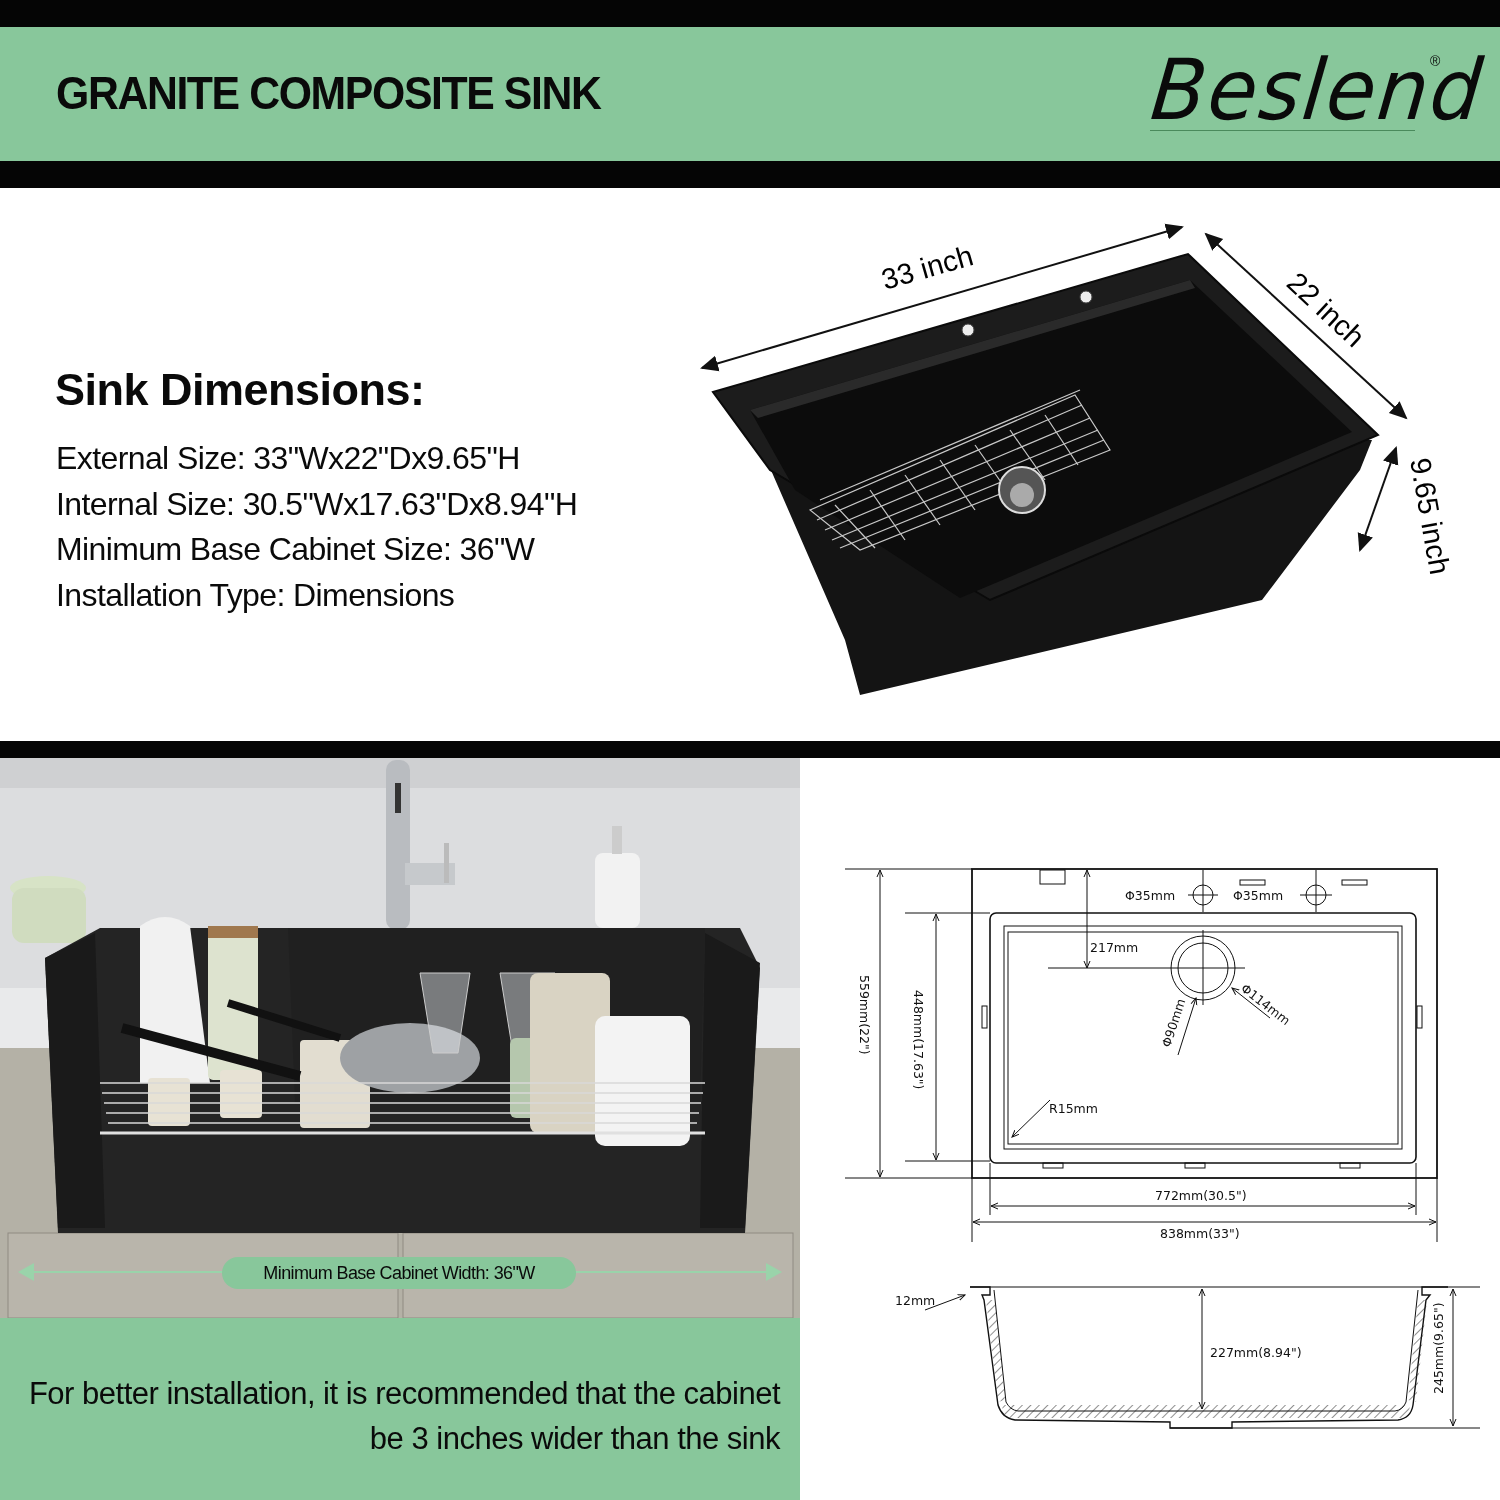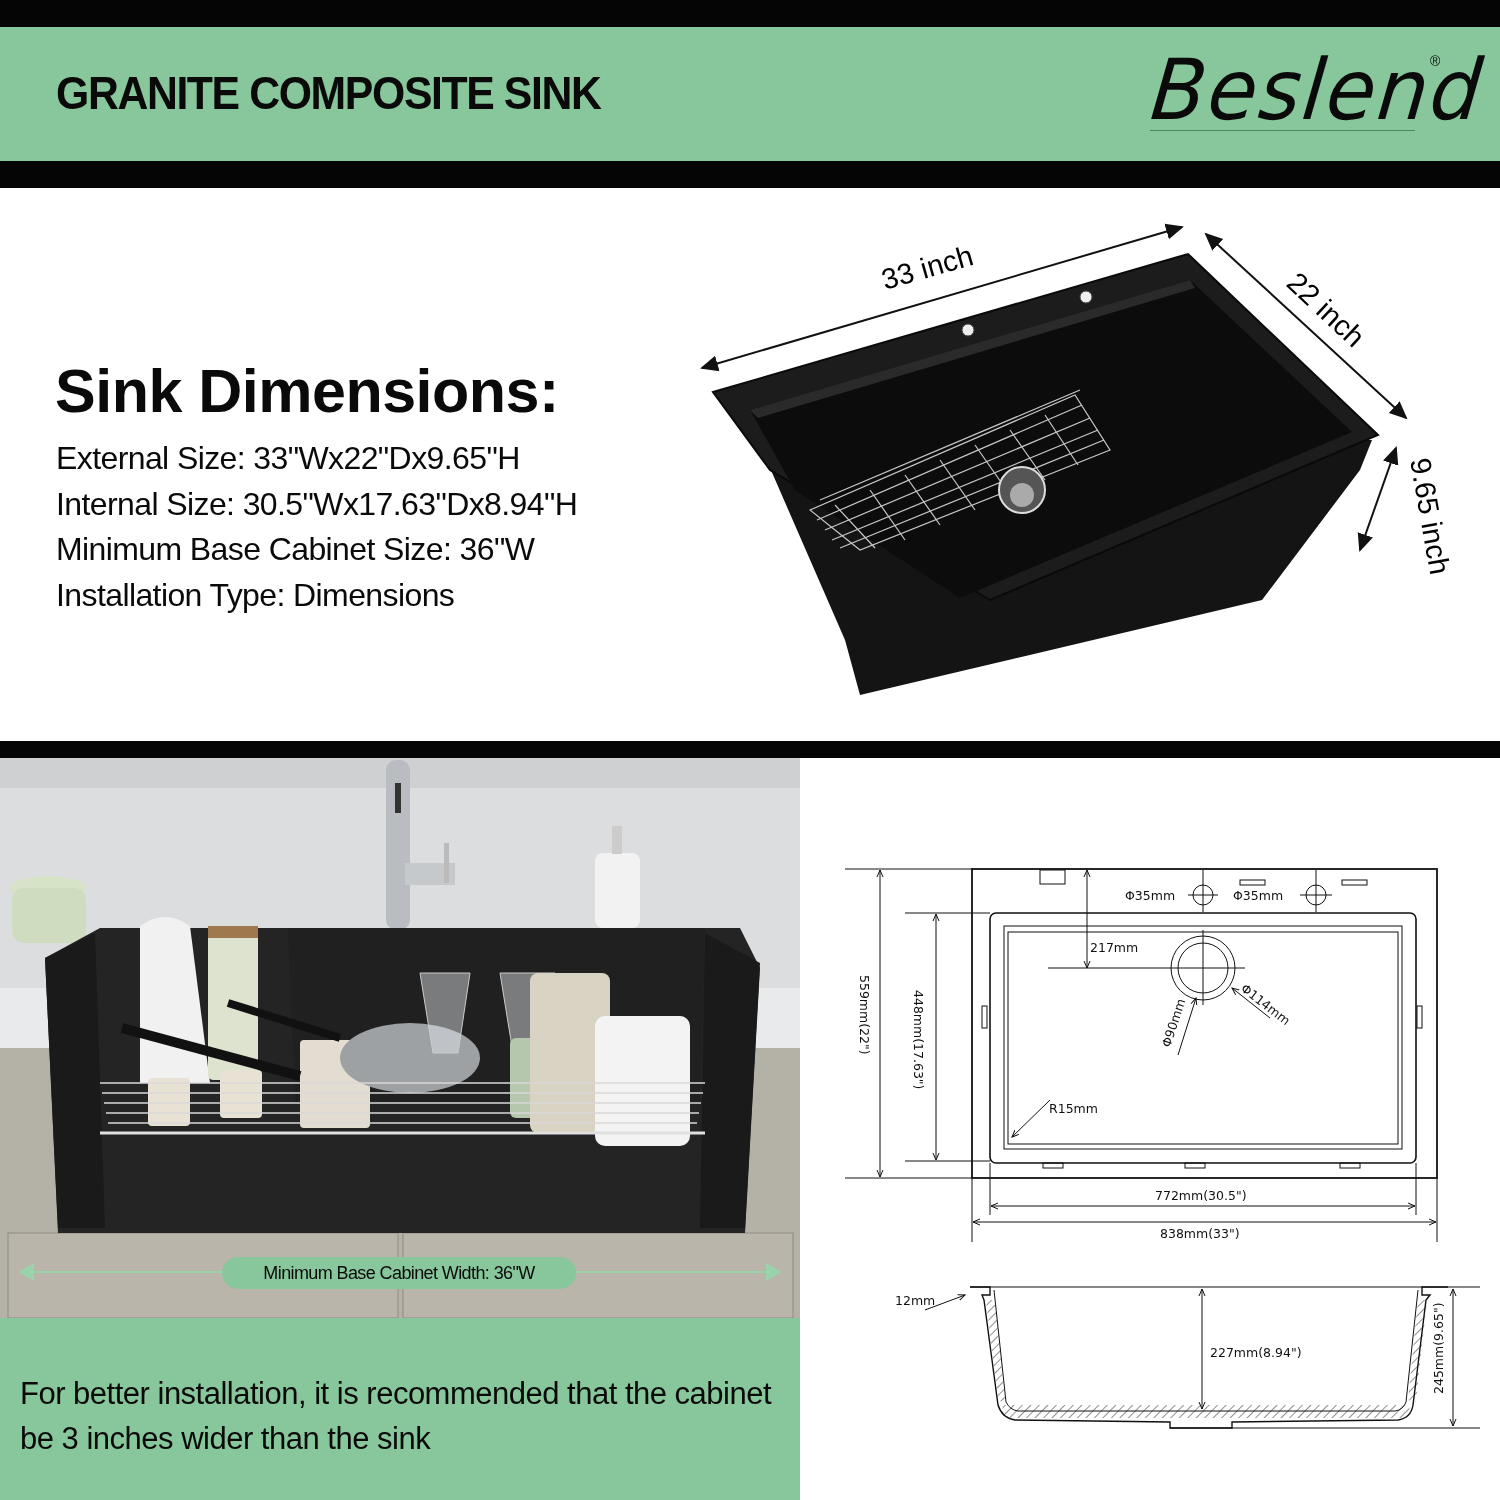--- a/index.html
+++ b/index.html
@@ -10,33 +10,33 @@
   
   .topbar { left:0; top:0; width:1500px; height:27px; background:#050505; }
   .header { left:0; top:27px; width:1500px; height:134px; background:#88c79b; }
   .header-title { left:56px; top:66px; font-size:46px; font-weight:bold; letter-spacing:-1.5px; transform:scaleX(0.93); transform-origin:left; }
   .logo { left:1152px; top:48px; font-size:84px; font-style:italic; font-family:"DejaVu Sans", sans-serif; letter-spacing:2px; line-height:1; transform:scaleX(0.95) skewX(-6deg); transform-origin:left; }
   .logo-line { left:1150px; top:130px; width:265px; height:1px; background:#4a8a5c; }
   .logo-reg { left:1430px; top:53px; font-size:14px; }
   .bar2 { left:0; top:161px; width:1500px; height:27px; background:#050505; }
 
   
-  .dim-title { left:55px; top:356px; font-size:61px; font-weight:bold; letter-spacing:-0.5px;text-align:right; }
+  .dim-title { left:55px; top:364px; font-size:45px; font-weight:bold; letter-spacing:-0.5px;text-align:right; }
   .dim-list { left:56px; top:436px; font-size:32px; line-height:45.5px; letter-spacing:-0.6px; }
   .dim-list div { white-space:nowrap; }
 
   .sink3d { left:690px; top:205px; width:790px; height:505px; }
 
   .bar3 { left:0; top:741px; width:1500px; height:17px; background:#050505; }
 
   
   .photo { left:0; top:758px; width:800px; height:560px; overflow:hidden; background:#d9dadb; }
   .cab-label { left:222px; top:1257px; width:354px; height:32px; background:#88c79b; border-radius:16px; font-size:18px; text-align:center; line-height:32px; letter-spacing:-0.6px; }
   .note { left:0; top:1318px; width:800px; height:182px; background:#88c79b; }
-  .note-text { left:20px; top:1371px; width:760px; text-align:left; font-size:31px; line-height:45px; letter-spacing:-0.5px; }
+  .note-text { left:20px; top:1371px; width:760px; text-align:right; font-size:31px; line-height:45px; letter-spacing:-0.5px; }
 
   .drawing { left:820px; top:850px; width:680px; height:650px; }
   .dtext { font-family:"DejaVu Sans", sans-serif; font-size:12.5px; fill:#111; }
 </style>
 </head>
 <body>
 
 <div class="abs topbar"></div>
 <div class="abs header"></div>
 <div class="abs header-title">GRANITE COMPOSITE SINK</div>

